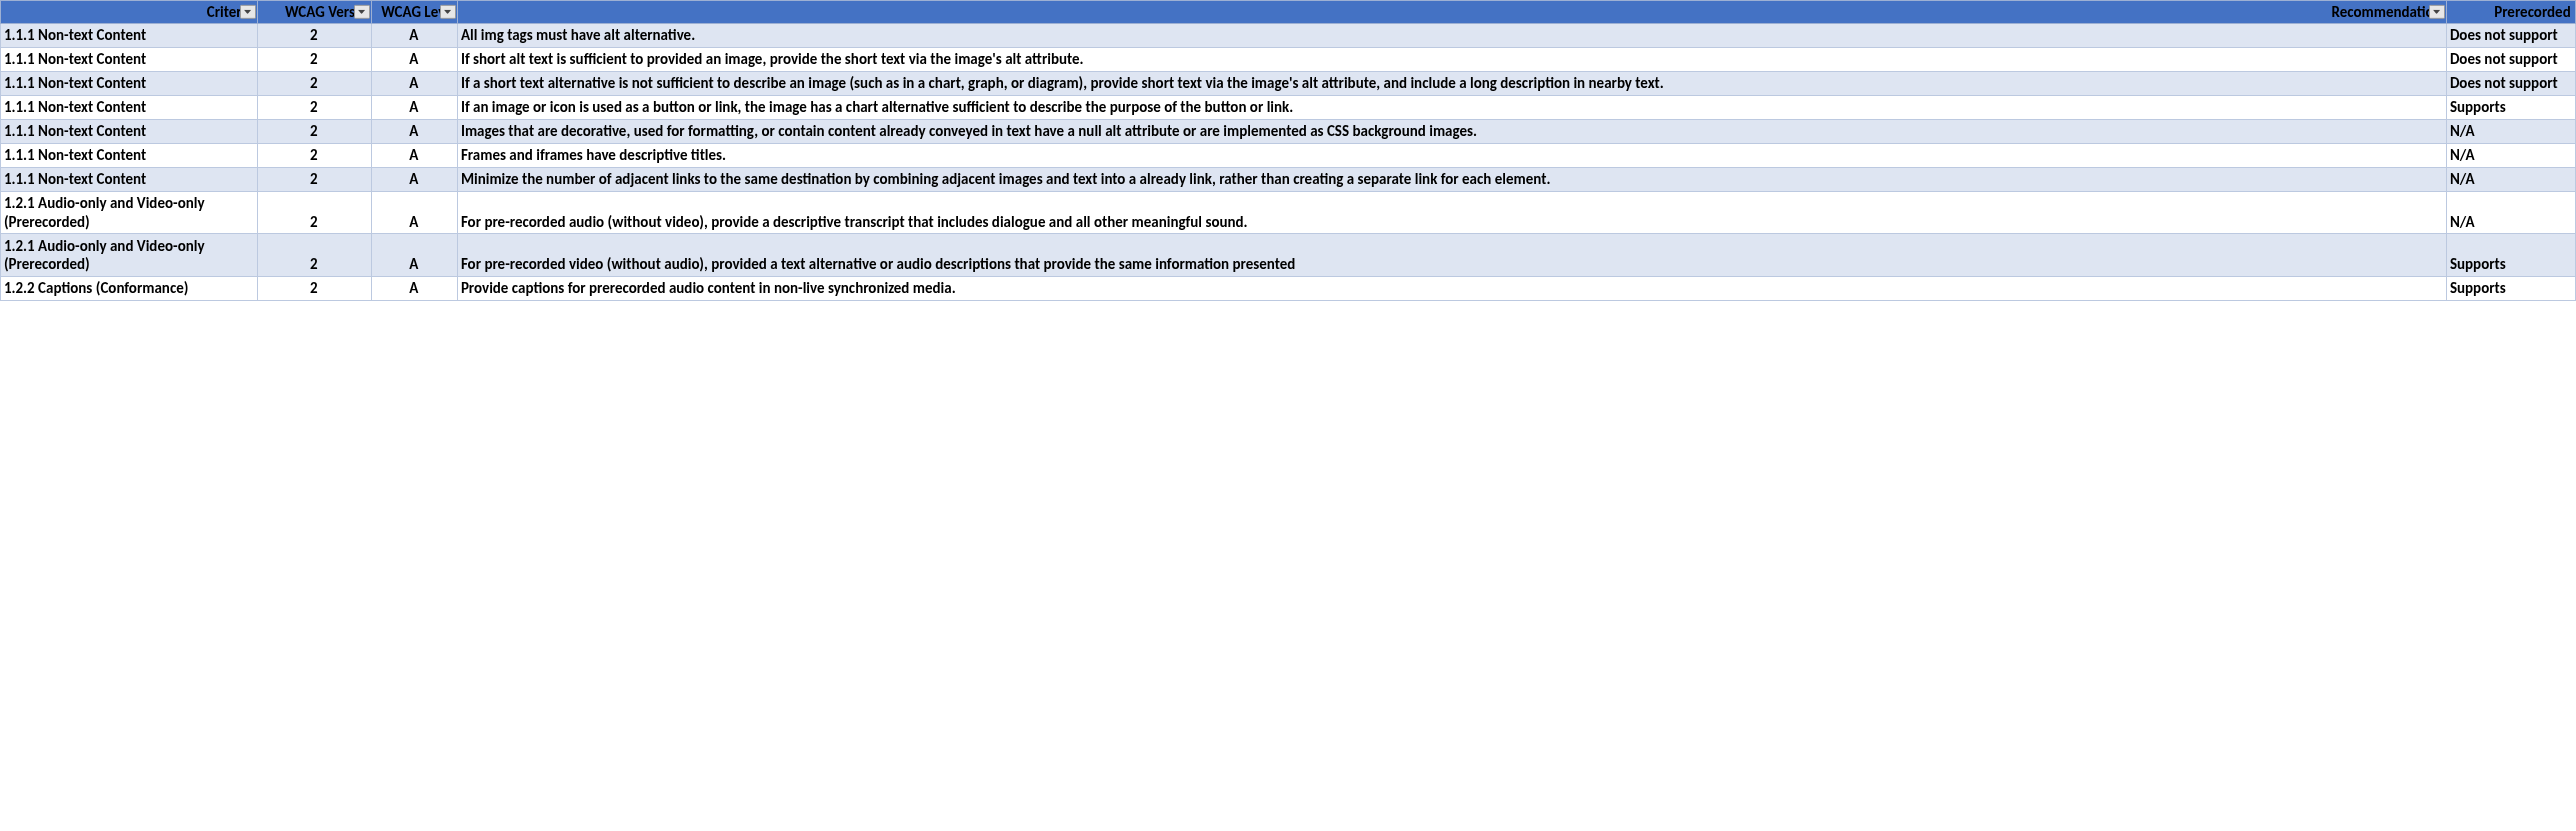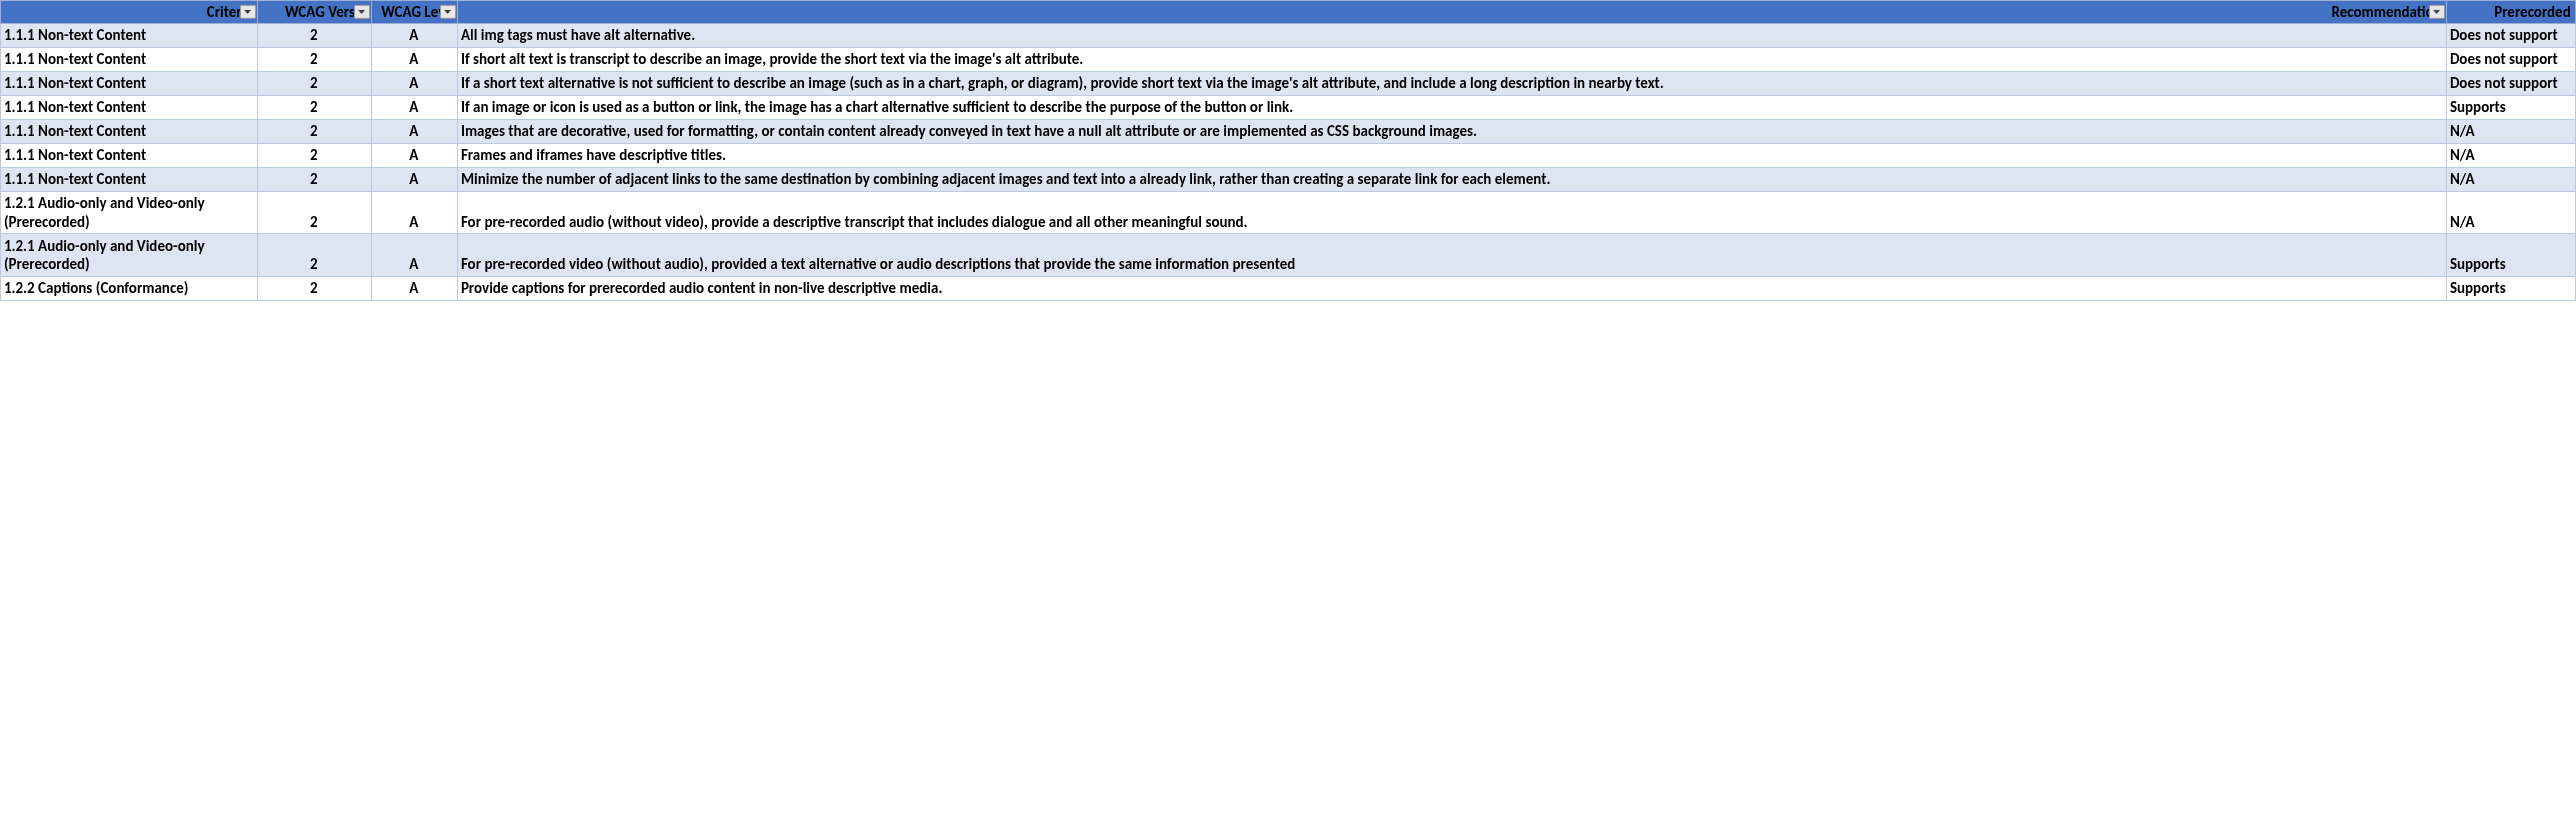--- a/index.html
+++ b/index.html
@@ -116,21 +116,21 @@
         <td>1.1.1 Non-text Content</td>
         <td class="center">2</td>
         <td class="center">A</td>
         <td>All img tags must have alt alternative.</td>
         <td>Does not support</td>
       </tr>
       <tr class="plain">
         <td>1.1.1 Non-text Content</td>
         <td class="center">2</td>
         <td class="center">A</td>
-        <td>If short alt text is transcript to describe an image, provide the short text via the image's alt attribute.</td>
+        <td>If short alt text is sufficient to provided an image, provide the short text via the image's alt attribute.</td>
         <td>Does not support</td>
       </tr>
       <tr class="band">
         <td>1.1.1 Non-text Content</td>
         <td class="center">2</td>
         <td class="center">A</td>
         <td>If a short text alternative is not sufficient to describe an image (such as in a chart, graph, or diagram), provide short text via the image's alt attribute, and include a long description in nearby text.</td>
         <td>Does not support</td>
       </tr>
       <tr class="plain">
@@ -172,18 +172,18 @@
         <td>1.2.1 Audio-only and Video-only (Prerecorded)</td>
         <td class="center">2</td>
         <td class="center">A</td>
         <td>For pre-recorded video (without audio), provided a text alternative or audio descriptions that provide the same information presented</td>
         <td>Supports</td>
       </tr>
       <tr class="plain">
         <td>1.2.2 Captions (Conformance)</td>
         <td class="center">2</td>
         <td class="center">A</td>
-        <td>Provide captions for prerecorded audio content in non-live descriptive media.</td>
+        <td>Provide captions for prerecorded audio content in non-live synchronized media.</td>
         <td>Supports</td>
       </tr>
     </tbody>
 </table>
 
 
 </body></html>

